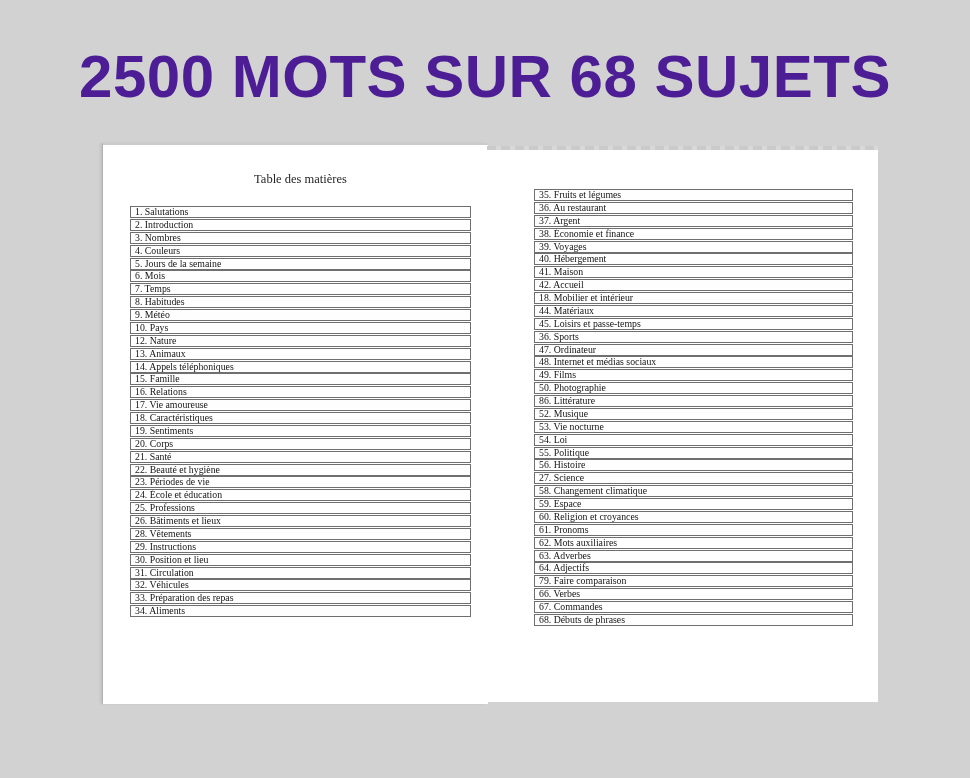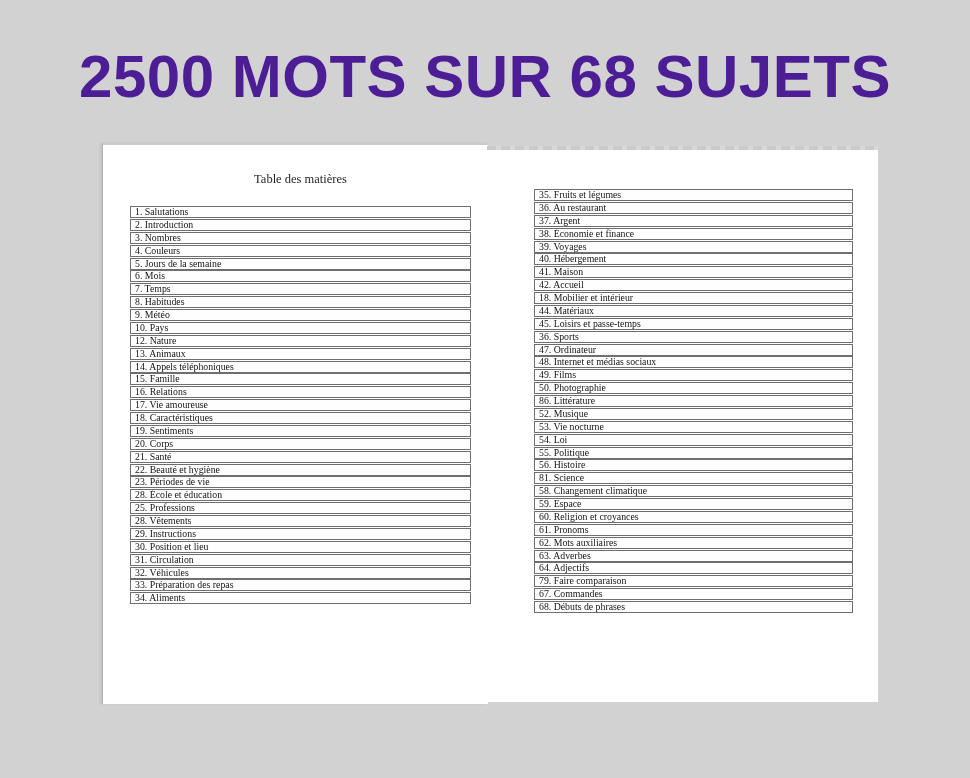--- a/index.html
+++ b/index.html
@@ -169,24 +169,27 @@
       <div class="toc-row">
       <span>21. Santé</span>
     </div>
       <div class="toc-row">
       <span>22. Beauté et hygiène</span>
     </div>
       <div class="toc-row">
       <span>23. Périodes de vie</span>
     </div>
       <div class="toc-row">
-      <span>28. École et éducation</span>
+      <span>24. École et éducation</span>
     </div>
       <div class="toc-row">
       <span>25. Professions</span>
+    </div>
+      <div class="toc-row">
+      <span>26. Bâtiments et lieux</span>
     </div>
       <div class="toc-row">
       <span>28. Vêtements</span>
     </div>
       <div class="toc-row">
       <span>29. Instructions</span>
     </div>
       <div class="toc-row">
       <span>30. Position et lieu</span>
     </div>
@@ -267,21 +270,21 @@
       <div class="toc-row">
       <span>54. Loi</span>
     </div>
       <div class="toc-row">
       <span>55. Politique</span>
     </div>
       <div class="toc-row">
       <span>56. Histoire</span>
     </div>
       <div class="toc-row">
-      <span>81. Science</span>
+      <span>27. Science</span>
     </div>
       <div class="toc-row">
       <span>58. Changement climatique</span>
     </div>
       <div class="toc-row">
       <span>59. Espace</span>
     </div>
       <div class="toc-row">
       <span>60. Religion et croyances</span>
     </div>
@@ -292,20 +295,23 @@
       <span>62. Mots auxiliaires</span>
     </div>
       <div class="toc-row">
       <span>63. Adverbes</span>
     </div>
       <div class="toc-row">
       <span>64. Adjectifs</span>
     </div>
       <div class="toc-row">
       <span>79. Faire comparaison</span>
+    </div>
+      <div class="toc-row">
+      <span>66. Verbes</span>
     </div>
       <div class="toc-row">
       <span>67. Commandes</span>
     </div>
       <div class="toc-row">
       <span>68. Débuts de phrases</span>
     </div>
     </div>
 </div>
 

